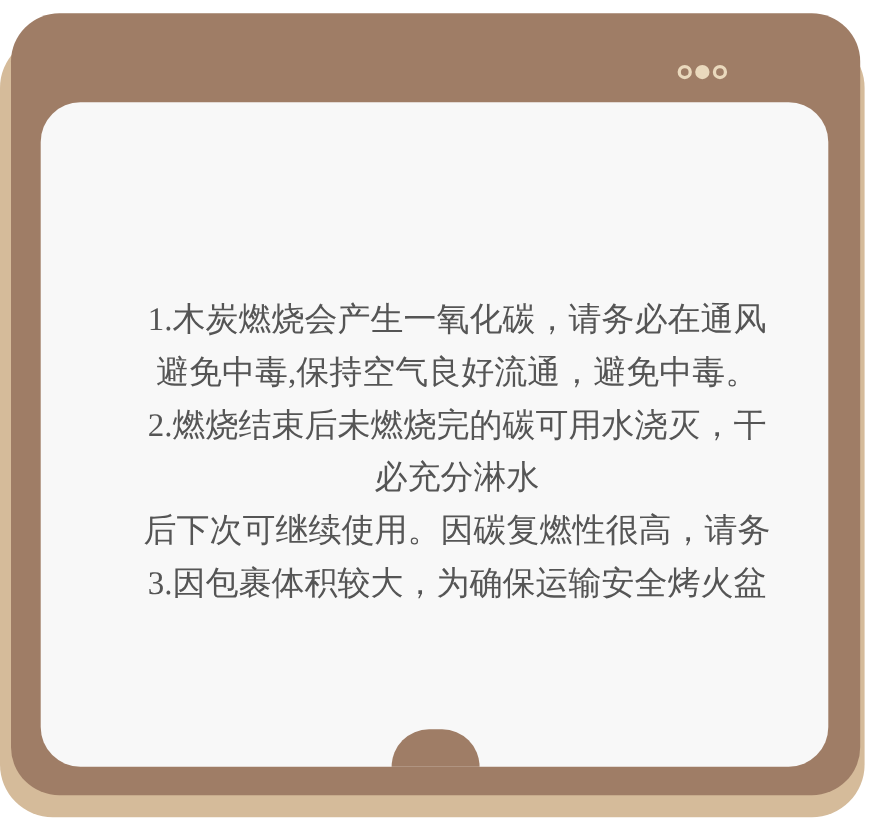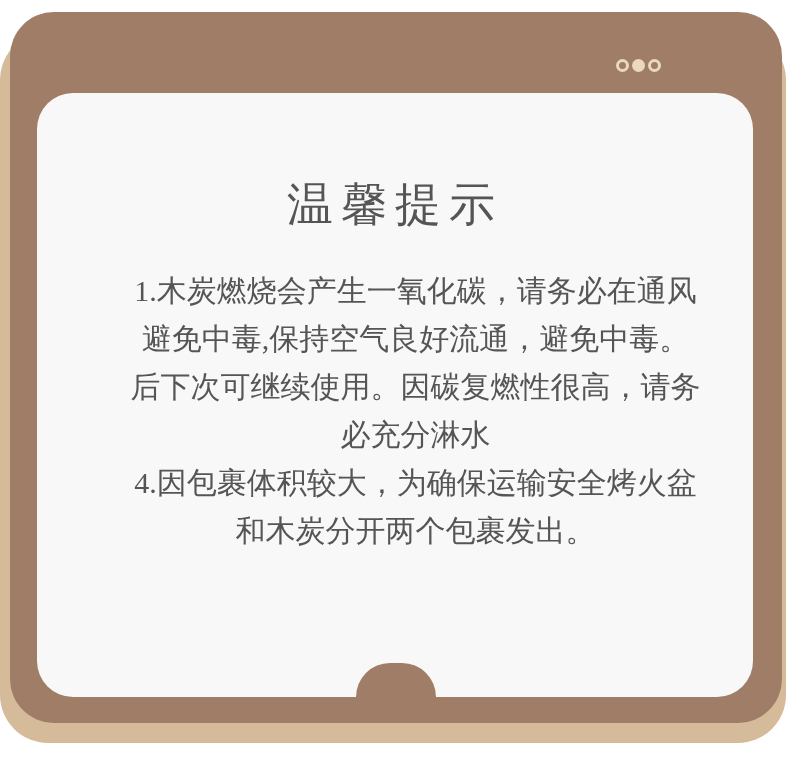--- a/index.html
+++ b/index.html
@@ -89,25 +89,24 @@
 
 <div class="frame-card">
   <div class="window-dots">
       <span class="dot hollow"></span>
       <span class="dot filled"></span>
       <span class="dot hollow"></span>
     </div>
 </div>
 
 <div class="notice-panel">
-  <div class="notice-title">温馨提示</div>
 
   <div class="notice-body">
     <div class="notice-line">1.木炭燃烧会产生一氧化碳，请务必在通风</div>
     <div class="notice-line">避免中毒,保持空气良好流通，避免中毒。</div>
+    <div class="notice-line">2.燃烧结束后未燃烧完的碳可用水浇灭，干</div>
+    <div class="notice-line">必充分淋水</div>
     <div class="notice-line">后下次可继续使用。因碳复燃性很高，请务</div>
-    <div class="notice-line">必充分淋水</div>
-    <div class="notice-line">4.因包裹体积较大，为确保运输安全烤火盆</div>
-    <div class="notice-line">和木炭分开两个包裹发出。</div>
+    <div class="notice-line">3.因包裹体积较大，为确保运输安全烤火盆</div>
   </div>
 </div>
 
 <div class="bottom-notch"></div>
 
 </body></html>

